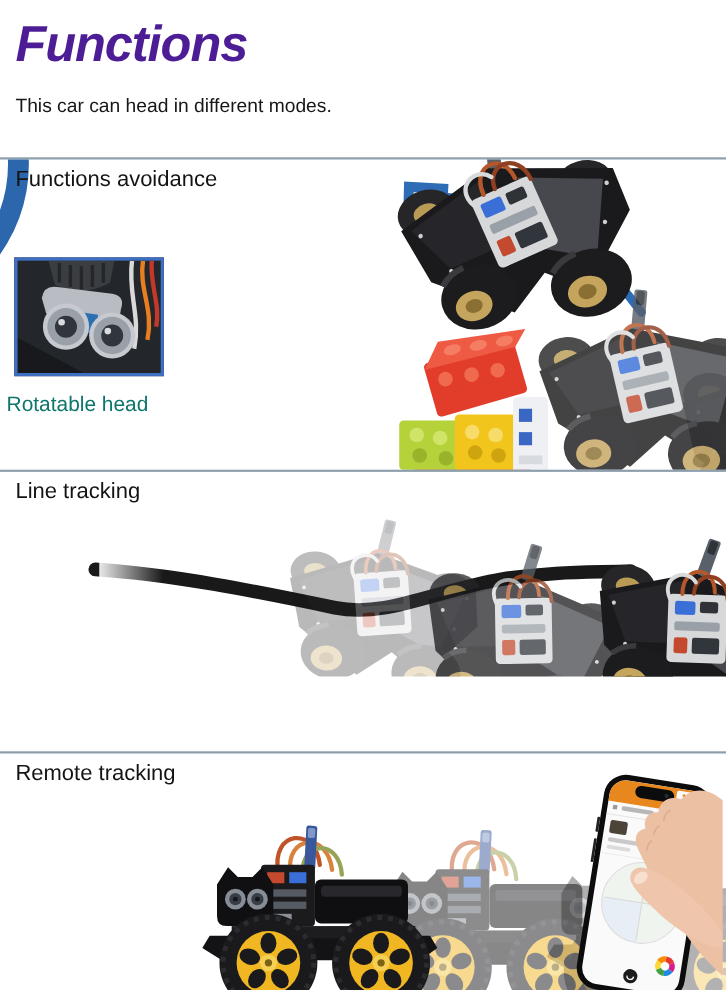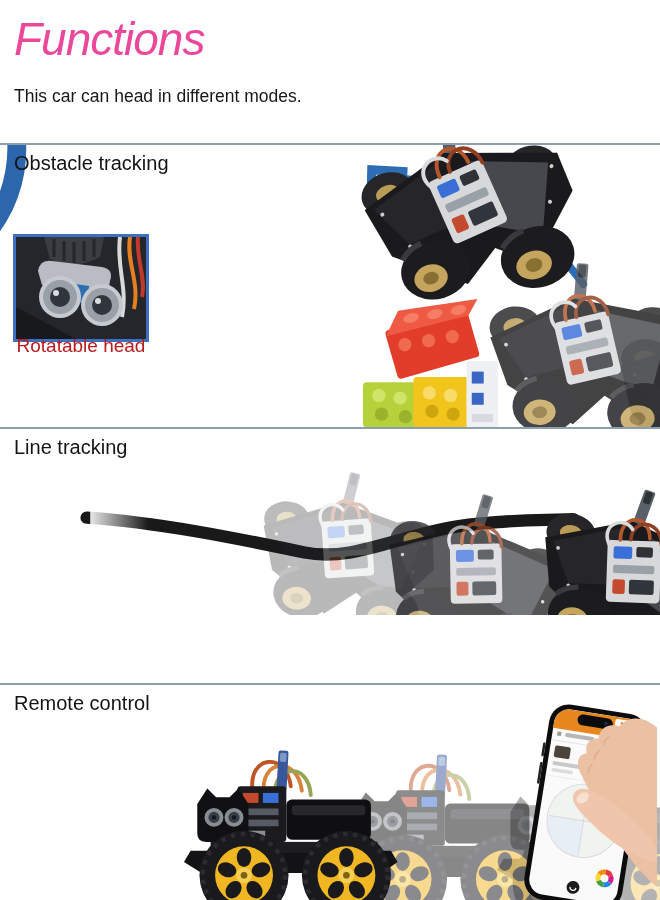--- a/index.html
+++ b/index.html
@@ -1,32 +1,32 @@
 <!DOCTYPE html>
 <html><head>
 <meta charset="utf-8">
 <style>
   html,body{margin:0;padding:0;background:#fff;}
   .canvas{position:relative;width:660px;height:900px;background:#ffffff;overflow:hidden;
           font-family:"Liberation Sans","DejaVu Sans",sans-serif;color:#1b1b1b;}
   .hdr{position:absolute;left:0;top:0;width:660px;height:143px;}
-  .title{position:absolute;left:14px;top:12px;font-size:46px;font-weight:normal;font-style:italic;
-         color:#ec4899;letter-spacing:-1px;}
+  .title{position:absolute;left:14px;top:12px;font-size:46px;font-weight:bold;font-style:italic;
+         color:#4c1d95;letter-spacing:-1px;}
   .subtitle{position:absolute;left:14px;top:86px;font-size:17.5px;color:#171717;}
   .sec{position:absolute;left:0;width:660px;border-top:2px solid #8d9fac;box-sizing:border-box;}
   .sec1{top:143px;height:284px;}
   .sec2{top:427px;height:188px;}
   .sec3{top:683px;height:217px;}
   .seclabel{position:absolute;left:14px;top:7px;font-size:20px;color:#141414;}
   .scene{position:absolute;left:0;top:0;width:100%;height:100%;}
   .inset{position:absolute;left:13px;top:89px;width:136px;height:108px;border:3px solid #3f6fc1;
          box-sizing:border-box;background:#23262b;overflow:hidden;}
   .inset svg{display:block;width:100%;height:100%;}
-  .inset-caption{position:absolute;left:6px;top:190px;width:150px;text-align:center;
-                 font-size:19px;color:#b91c1c;}
+  .inset-caption{position:absolute;left:6px;top:213px;width:150px;
+                 font-size:19px;color:#0f766e;}
 </style>
 </head>
 <body>
 
 <svg width="0" height="0" style="position:absolute" aria-hidden="true">
   <defs>
 
     <symbol id="tankcar" viewBox="0 0 210 180">
       <ellipse cx="40" cy="58" rx="24" ry="19" fill="#262628"></ellipse>
       <ellipse cx="40" cy="58" rx="11" ry="8" fill="#b99b55"></ellipse>
@@ -201,21 +201,21 @@
           <circle cx="44" cy="60" r="17" fill="#9aa0a7"></circle>
         <circle cx="44" cy="60" r="10" fill="#31363c"></circle>
           <circle cx="40" cy="56" r="3" fill="#d8dce1"></circle>
         <circle cx="86" cy="68" r="21" fill="#c6cad0"></circle>
           <circle cx="86" cy="68" r="17" fill="#9aa0a7"></circle>
         <circle cx="86" cy="68" r="10" fill="#31363c"></circle>
           <circle cx="82" cy="64" r="3" fill="#d8dce1"></circle>
       </svg>
     </div>
     <div class="inset-caption">Rotatable head</div>
-    <div class="seclabel">Obstacle tracking</div>
+    <div class="seclabel">Functions avoidance</div>
   </div>
 
   <div class="sec sec2">
     <svg class="scene" viewBox="0 0 660 256">
       <defs>
         <linearGradient id="fadeL" x1="0" y1="0" x2="1" y2="0">
           <stop offset="0" stop-color="#ffffff" stop-opacity="0.9"></stop>
           <stop offset="1" stop-color="#ffffff" stop-opacity="0"></stop>
         </linearGradient>
       </defs>
@@ -281,16 +281,16 @@
 
       <g>
         <path d="M660 43 C648 32 632 30 622 42 C611 38 602 44 601 54 C592 53 587 60 589 69
                  C581 70 578 78 582 87 C592 108 604 132 618 154 C632 176 646 192 660 204 Z" fill="#ecc0a3"></path>
         <path d="M612 52 q-6 4 -6 10 M602 66 q-5 4 -5 9 M595 80 q-5 4 -4 9" stroke="#d9a284" stroke-width="1.4" fill="none" opacity="0.7"></path>
         <path d="M660 179 C640 175 620 163 604 149 C592 138 580 127 576 118 C573 110 579 103 588 105
                  C600 108 614 117 628 129 C642 141 654 155 660 165 Z" fill="#efc6ab"></path>
         <ellipse cx="585" cy="114" rx="7" ry="4.8" transform="rotate(-38 585 114)" fill="#f7e0d0"></ellipse>
       </g>
     </svg>
-    <div class="seclabel">Remote control</div>
+    <div class="seclabel">Remote tracking</div>
   </div>
 
 </div>
 
 </body></html>

